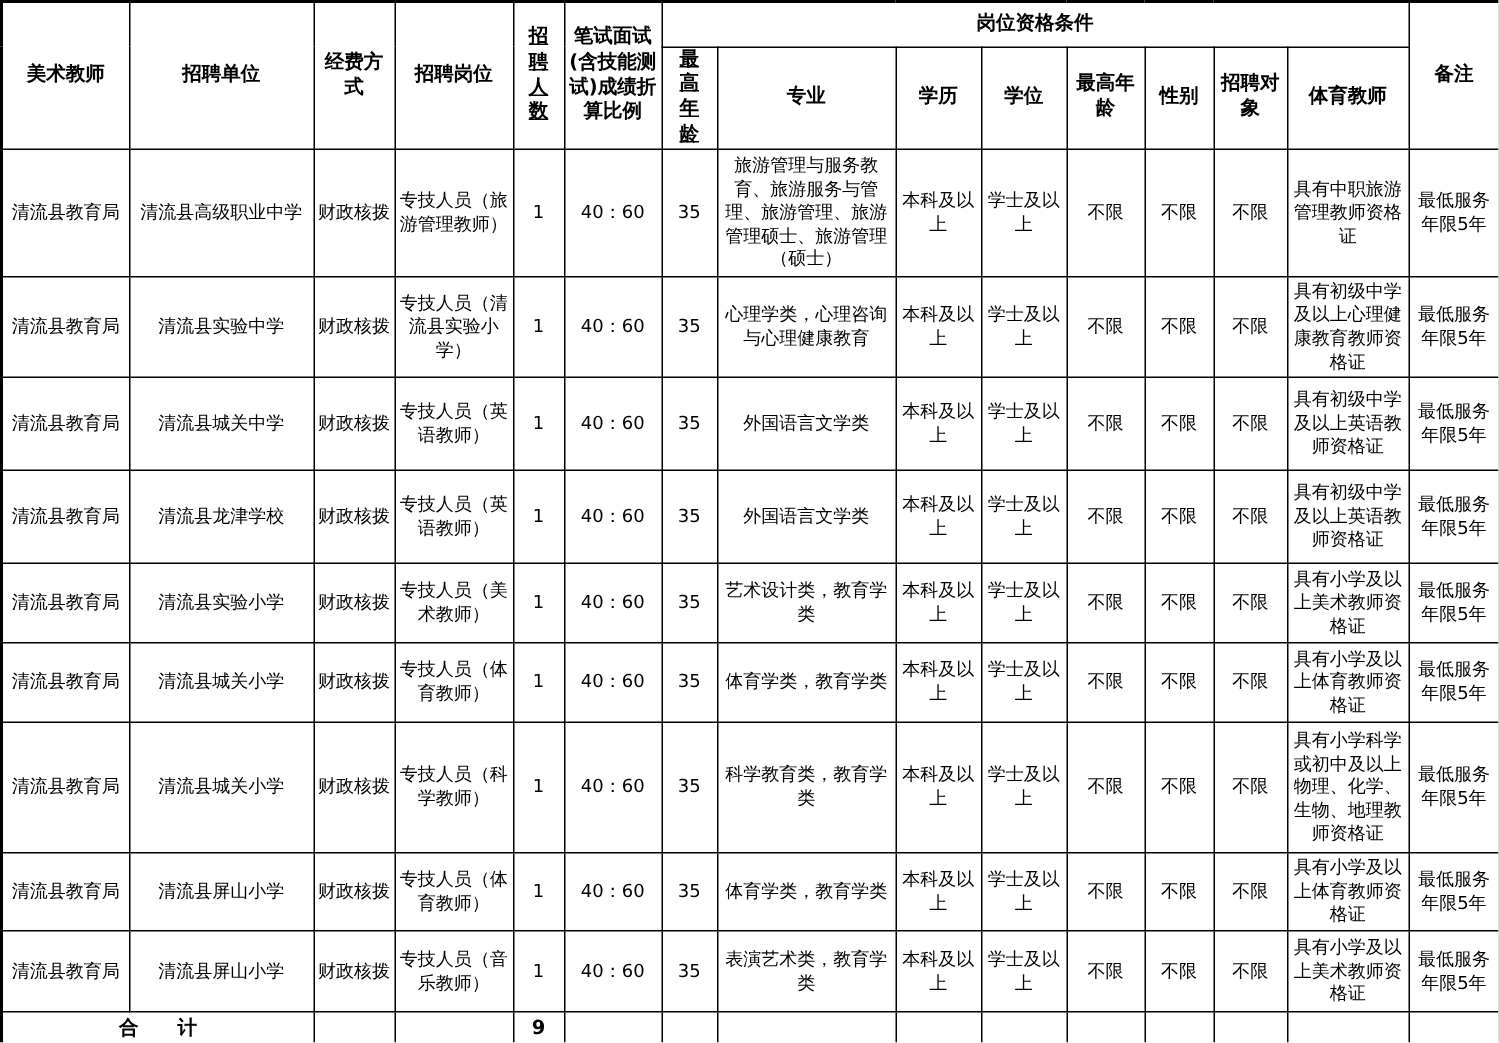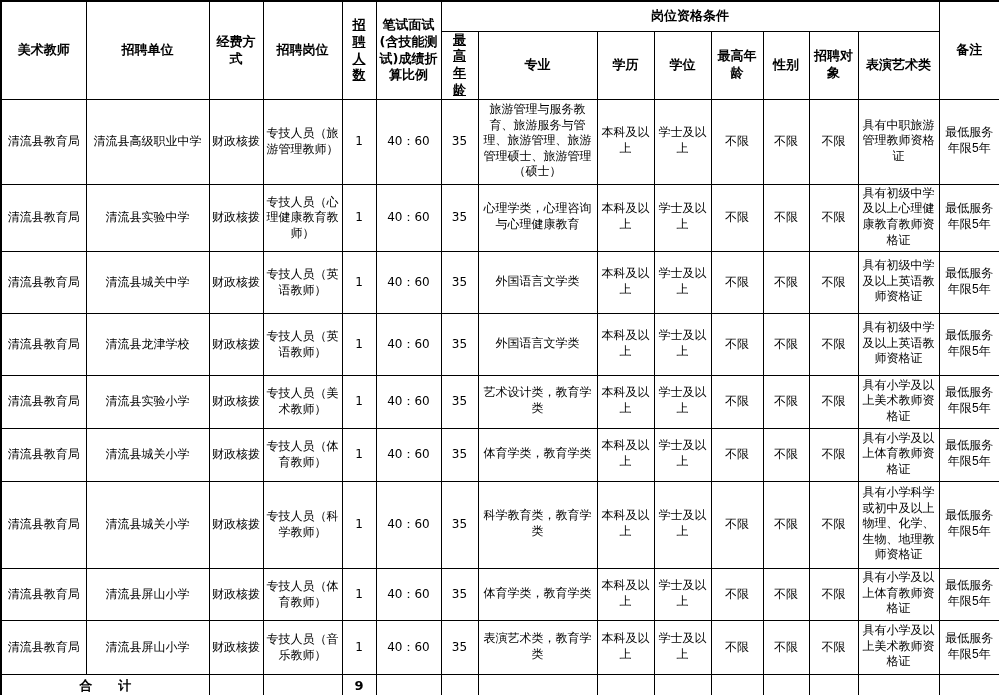--- a/index.html
+++ b/index.html
@@ -21,21 +21,21 @@
     line-height:1.3;
     word-break:break-all;
     overflow:hidden;
   }
   table.recruit th{font-weight:bold;font-size:13px;}
   tr.h-top{height:30px;}
   tr.h-sub{height:66px;margin-left:48px;}
   tr.total-row{height:24px;}
   tr.total-row td{font-weight:bold;font-size:13px;}
   .vtext{display:inline-block;width:1.05em;text-decoration:underline;}
-  .small{font-size:11.5px;font-family:Liberation Mono, monospace;}
+  .small{font-size:11.5px;}
 </style>
 </head>
 <body>
 
 <div class="page">
   <table class="recruit">
     <colgroup>
       <col style="width:85px">
         <col style="width:123px">
         <col style="width:54px">
@@ -64,21 +64,21 @@
         <th rowspan="2">备注</th>
       </tr>
       <tr class="h-sub">
         <th><span class="vtext">最高年龄</span></th>
         <th>专业</th>
         <th>学历</th>
         <th>学位</th>
         <th>最高年龄</th>
         <th>性别</th>
         <th>招聘对象</th>
-        <th>表演艺术类</th>
+        <th>体育教师</th>
       </tr>
     </thead>
     <tbody id="table-body">
         <tr style="height: 85px;">
           <td>清流县教育局</td>
           <td>清流县高级职业中学</td>
           <td>财政核拨</td>
           <td>专技人员（旅游管理教师）</td>
           <td>1</td>
           <td>40：60</td>
@@ -89,21 +89,21 @@
           <td>不限</td>
           <td>不限</td>
           <td>不限</td>
           <td class="small">具有中职旅游管理教师资格证</td>
           <td class="small">最低服务年限5年</td>
         </tr>
         <tr style="height: 67px;">
           <td>清流县教育局</td>
           <td>清流县实验中学</td>
           <td>财政核拨</td>
-          <td>专技人员（心理健康教育教师）</td>
+          <td>专技人员（清流县实验小学）</td>
           <td>1</td>
           <td>40：60</td>
           <td>35</td>
           <td class="small">心理学类，心理咨询与心理健康教育</td>
           <td class="small">本科及以上</td>
           <td class="small">学士及以上</td>
           <td>不限</td>
           <td>不限</td>
           <td>不限</td>
           <td class="small">具有初级中学及以上心理健康教育教师资格证</td>

